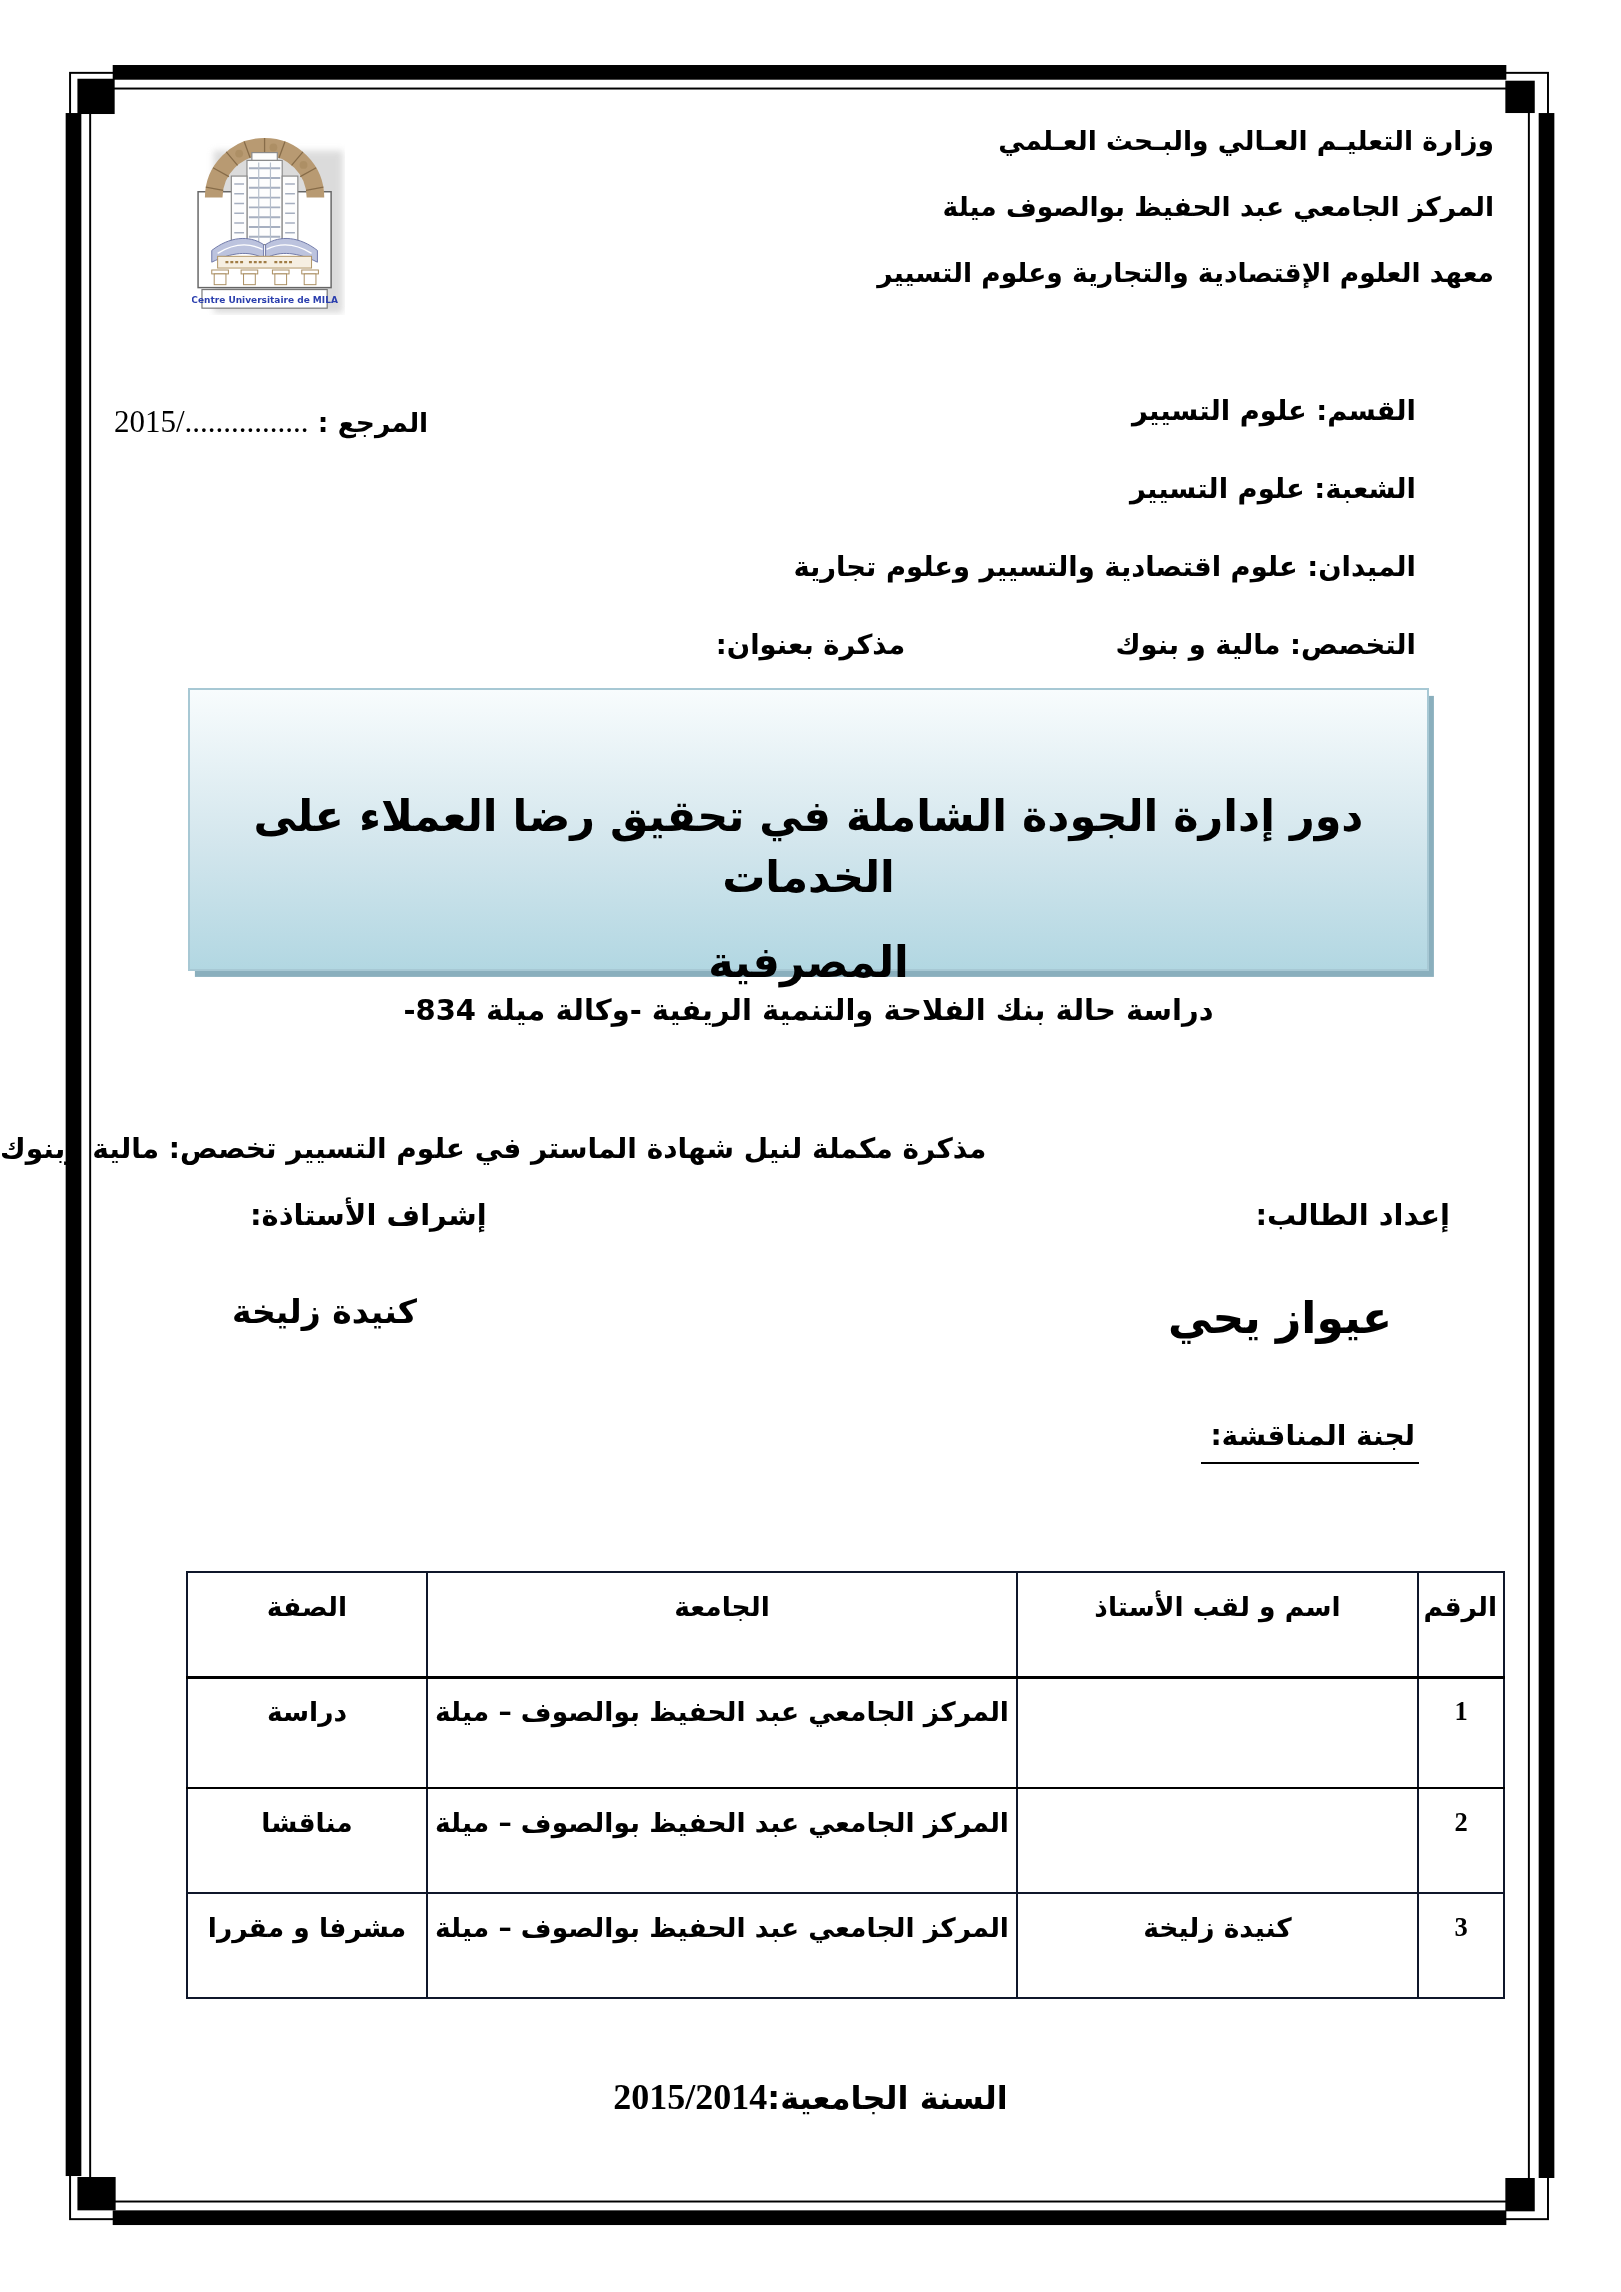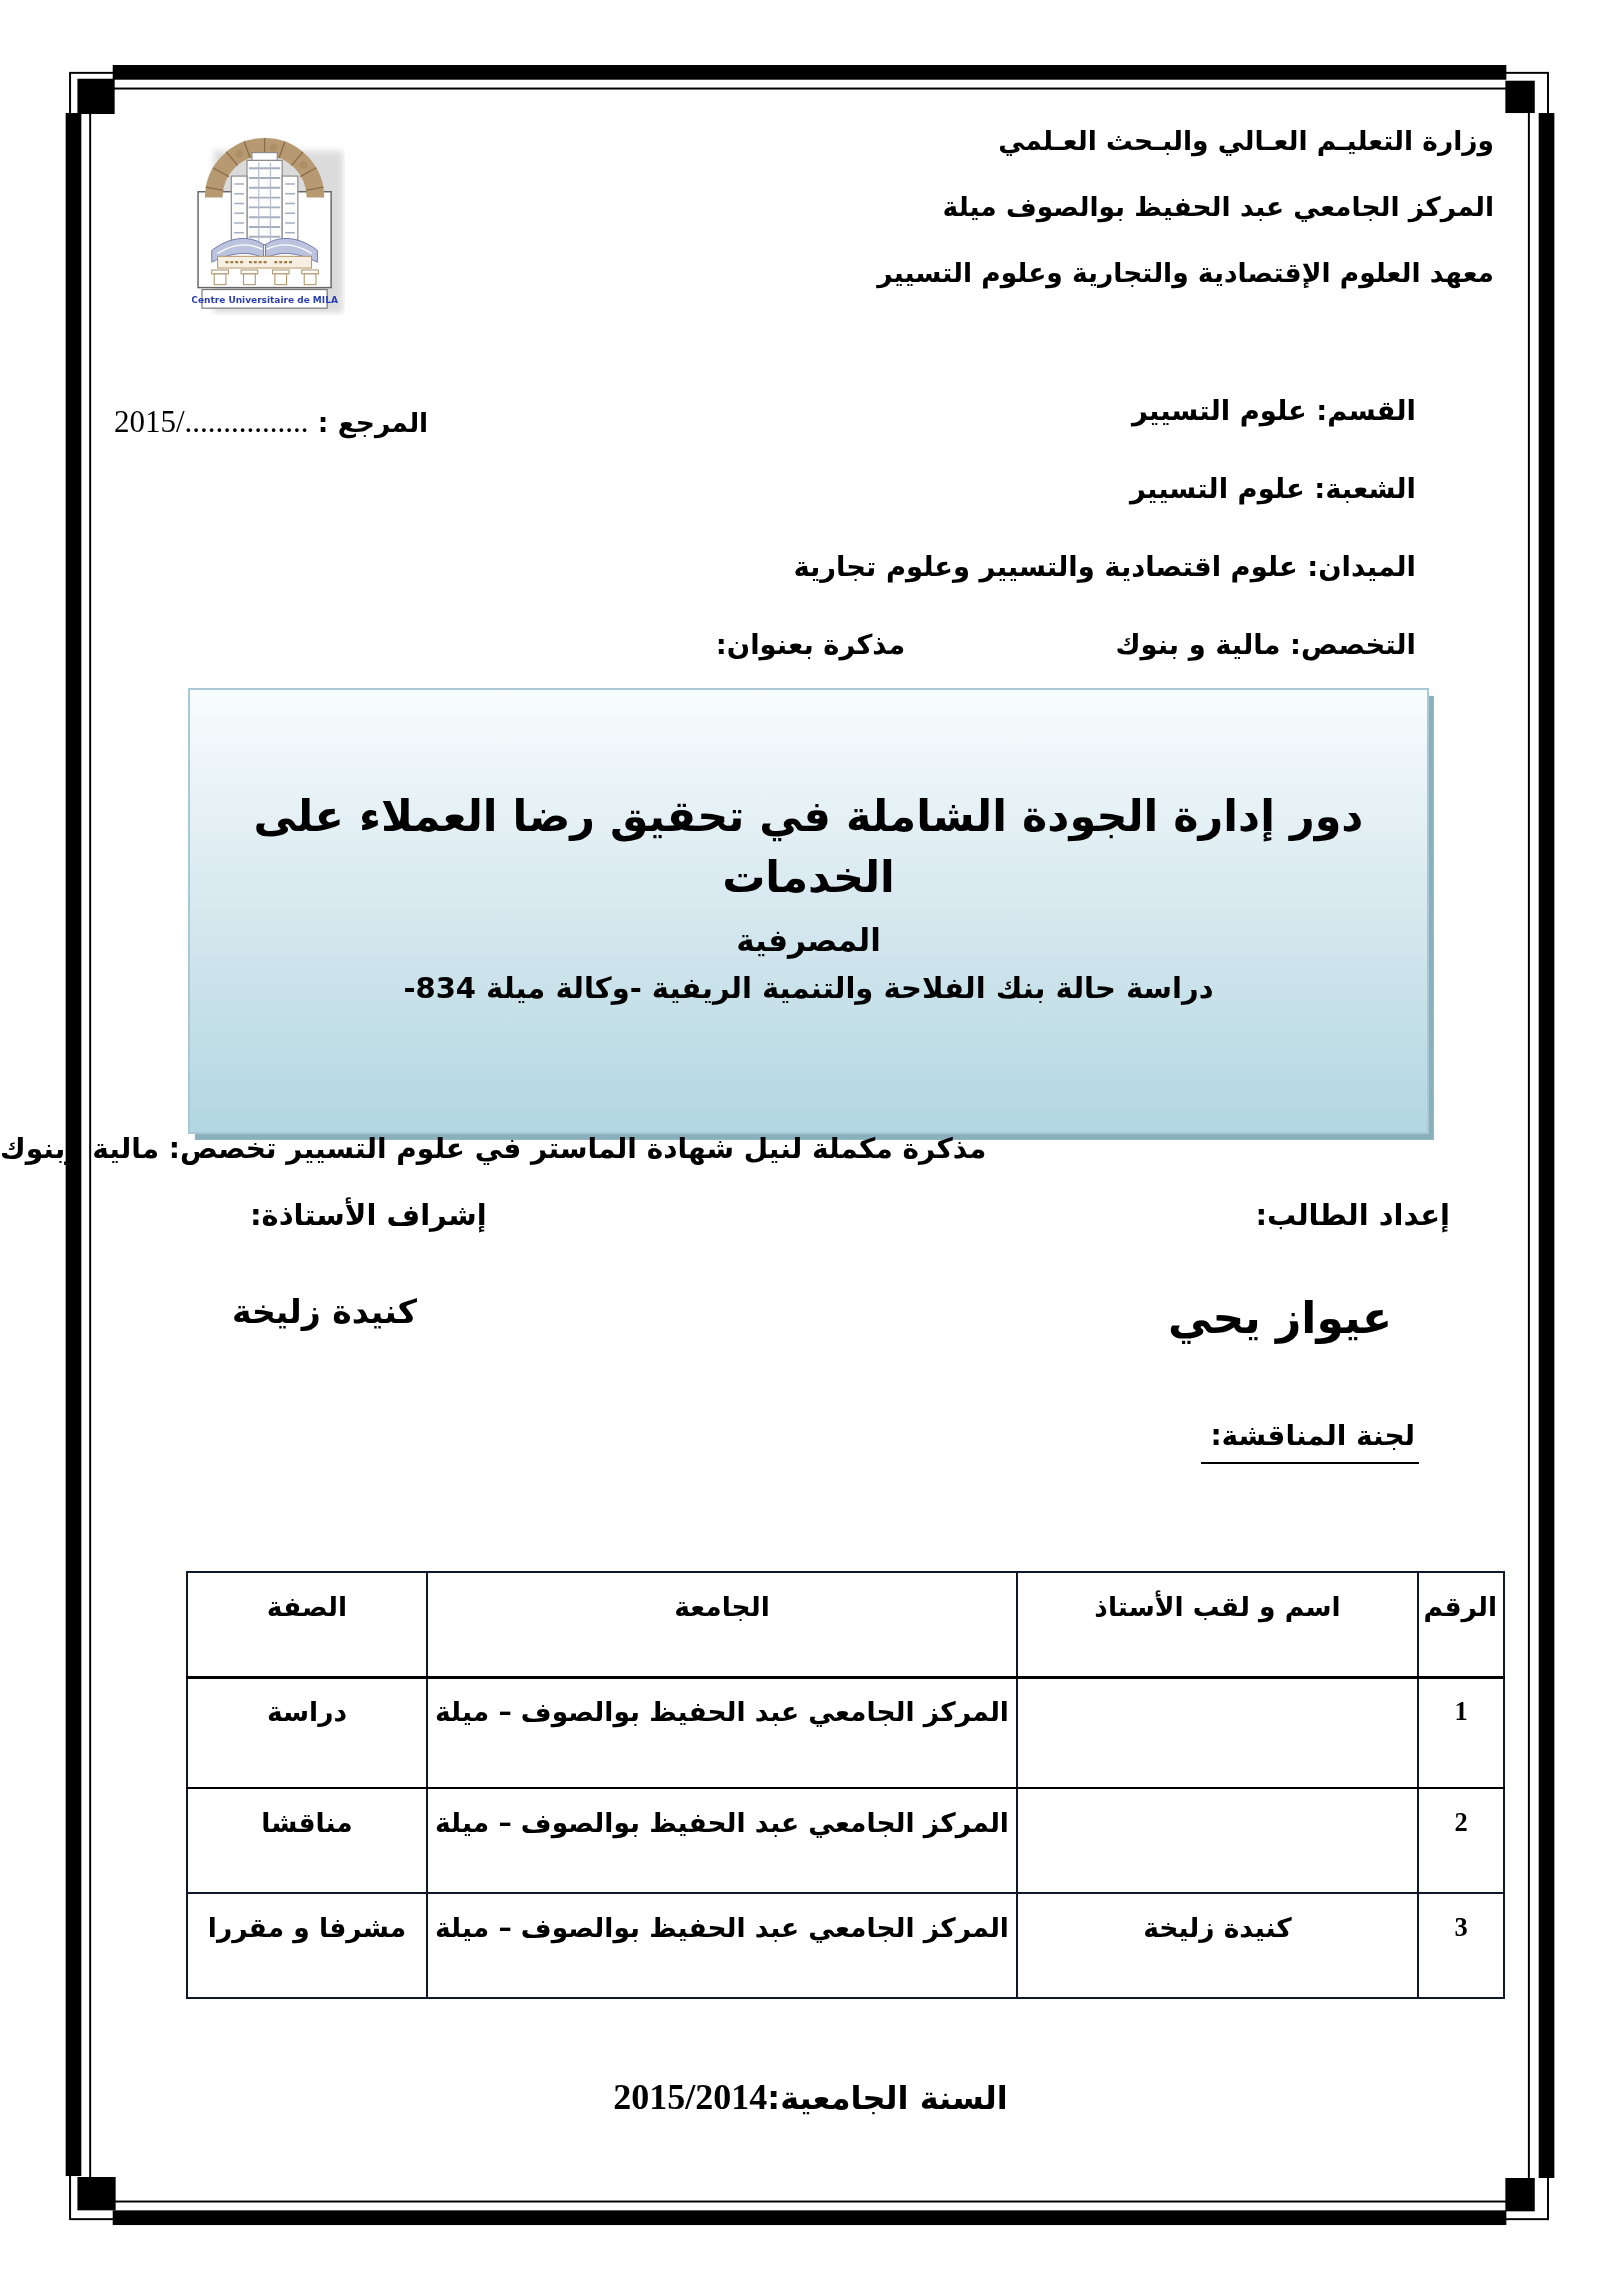--- a/index.html
+++ b/index.html
@@ -14,26 +14,26 @@
 
   .meta-block{position:absolute;right:205px;top:390px;text-align:right;}
   .meta-block .mline{font-size:27.4px;line-height:41px;margin-bottom:37px;font-weight:bold;direction:rtl;}
 
   .ref-line{position:absolute;left:114px;top:404px;direction:rtl;font-size:26.5px;font-weight:bold;}
   .ref-line .ref-value{font-family:"Liberation Serif",serif;font-weight:normal;font-size:31px;}
 
   .memo-label{position:absolute;left:0;width:100%;top:629px;text-align:center;
               font-size:27.4px;font-weight:bold;direction:rtl;}
 
-  .title-box{position:absolute;left:188px;top:688px;width:1241px;height:446px;box-sizing:border-box;
+  .title-box{position:absolute;left:188px;top:688px;width:1241px;height:283px;box-sizing:border-box;
              border:2px solid #a7c8d4;
              background:linear-gradient(180deg,#f8fcfd 0%,#d3e6ed 55%,#b2d7e2 100%);
              box-shadow:5.9px 6.9px 0 -1px #8aafbd;text-align:center;direction:rtl;}
   .title-box .t1{margin-top:96px;font-size:43px;line-height:61px;font-weight:bold;}
-  .title-box .t2{margin-top:2px;font-size:31px;line-height:61px;font-weight:bold;}
+  .title-box .t2{margin-top:24px;font-size:43px;line-height:61px;font-weight:bold;}
   .title-box .sub{font-size:29px;font-weight:bold;}
 
   .degree-note{position:absolute;left:0;width:100%;top:1132px;text-align:left;
                font-size:28px;font-weight:bold;direction:rtl;}
 
   .label-student{position:absolute;right:171px;top:1198px;font-size:29px;font-weight:bold;direction:rtl;}
   .label-supervisor{position:absolute;left:250px;top:1198px;font-size:29px;font-weight:bold;direction:rtl;}
   .name-student{position:absolute;right:229px;top:1292px;font-size:44px;font-weight:bold;direction:rtl;}
   .name-supervisor{position:absolute;left:232px;top:1292px;font-size:33px;font-weight:bold;direction:rtl;}
 

